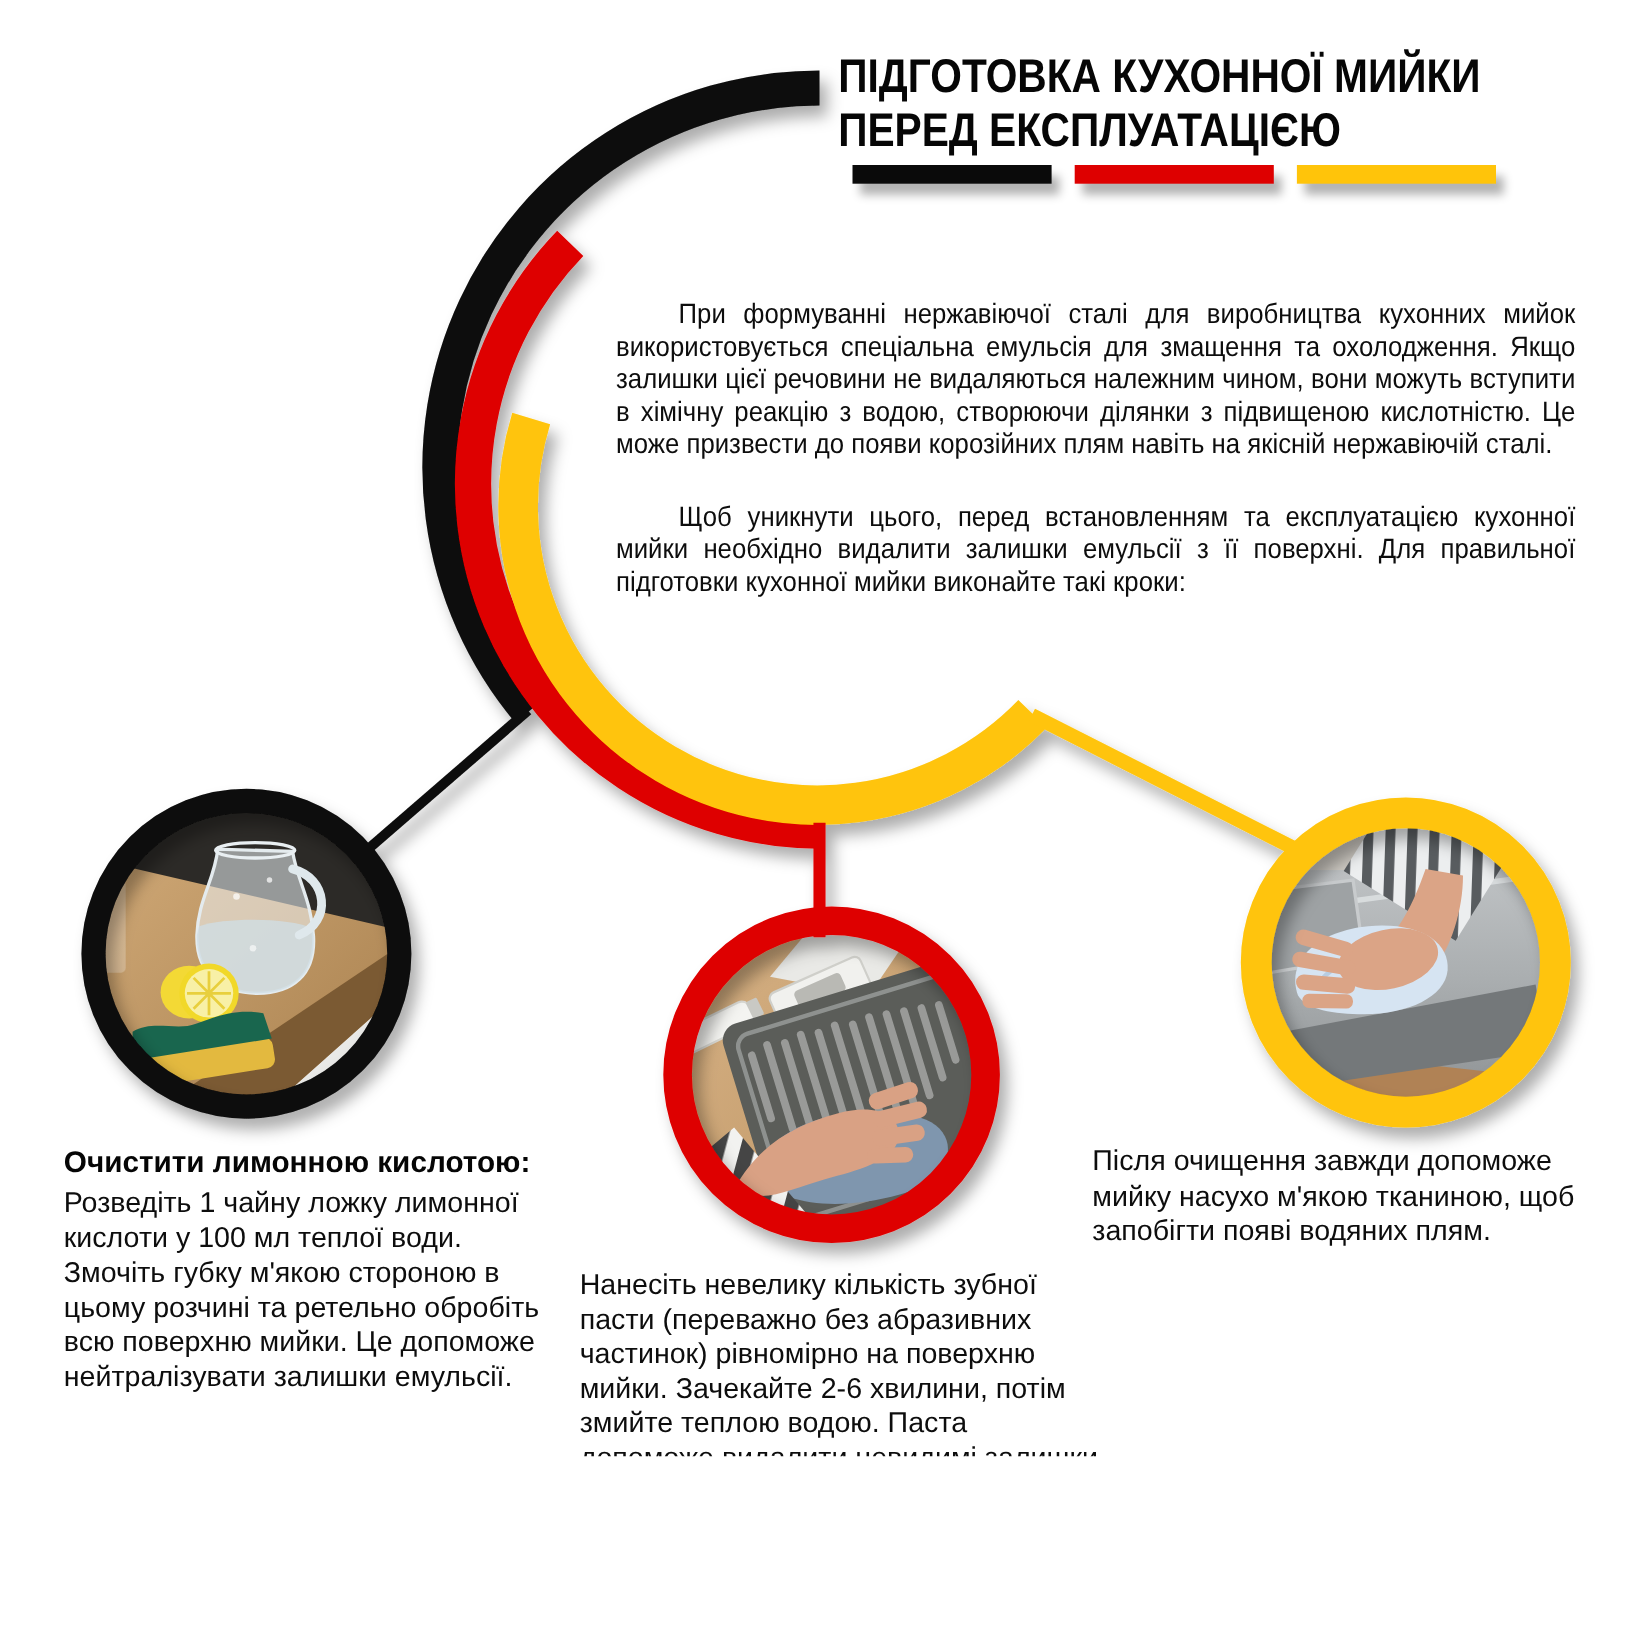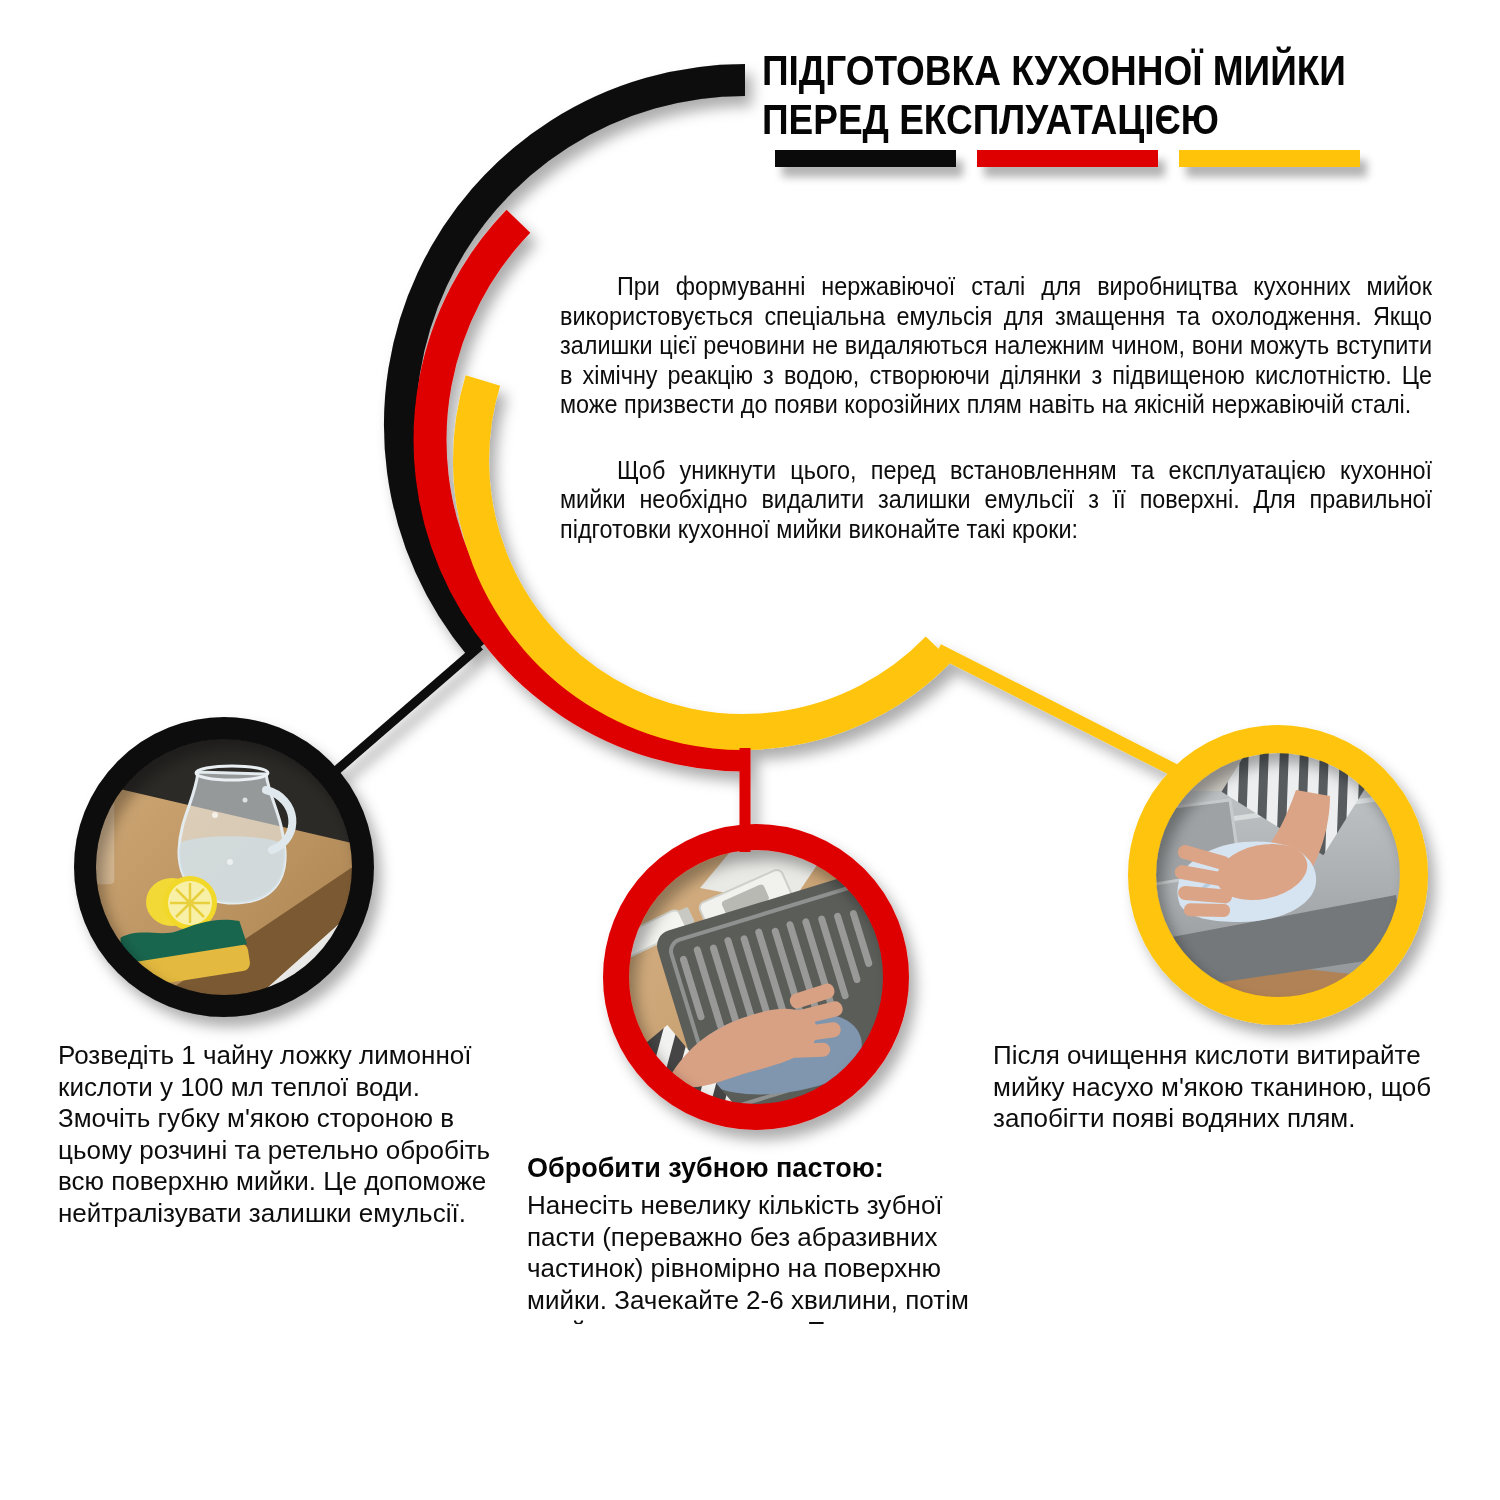--- a/index.html
+++ b/index.html
@@ -159,25 +159,25 @@
   <div class="flag-bar" id="bar-black" style="background: rgb(10, 10, 10);"></div>
   <div class="flag-bar" id="bar-red" style="background: rgb(222, 0, 0);"></div>
   <div class="flag-bar" id="bar-yellow" style="background: rgb(255, 196, 10);"></div>
 
   <div class="intro">
     <p>При формуванні нержавіючої сталі для виробництва кухонних мийок використовується спеціальна емульсія для змащення та охолодження. Якщо залишки цієї речовини не видаляються належним чином, вони можуть вступити в хімічну реакцію з водою, створюючи ділянки з підвищеною кислотністю. Це може призвести до появи корозійних плям навіть на якісній нержавіючій сталі.</p>
     <p>Щоб уникнути цього, перед встановленням та експлуатацією кухонної мийки необхідно видалити залишки емульсії з її поверхні. Для правильної підготовки кухонної мийки виконайте такі кроки:</p>
   </div>
 
   <div class="step" id="step-1">
+    <h3>Очистити лимонною кислотою:</h3>
     <div>Розведіть 1 чайну ложку лимонної кислоти у 100 мл теплої води. Змочіть губку м'якою стороною в цьому розчині та ретельно обробіть всю поверхню мийки. Це допоможе нейтралізувати залишки емульсії.</div>
   </div>
   <div class="step" id="step-2">
-    <h3>Обробити зубною пастою:</h3>
     <div>Нанесіть невелику кількість зубної пасти (переважно без абразивних частинок) рівномірно на поверхню мийки. Зачекайте 2-6 хвилини, потім змийте теплою водою. Паста допоможе видалити невидимі залишки виробничої емульсії та відполірувати поверхню.</div>
   </div>
   <div class="step" id="step-3">
-    <div>Після очищення кислоти витирайте мийку насухо м'якою тканиною, щоб запобігти появі водяних плям.</div>
+    <div>Після очищення завжди допоможе мийку насухо м'якою тканиною, щоб запобігти появі водяних плям.</div>
   </div>
 
   <div class="footer" style="color: rgb(225, 0, 0);">ЦІ КРОКИ ДОПОМОЖУТЬ ЗБЕРЕЖУТЬ БЕЗДОГАННИЙ ВИГЛЯД ВАШОЇ МИЙКИ НА ДОВГІ РОКИ</div>
 
 </div>
 
 </body></html>

